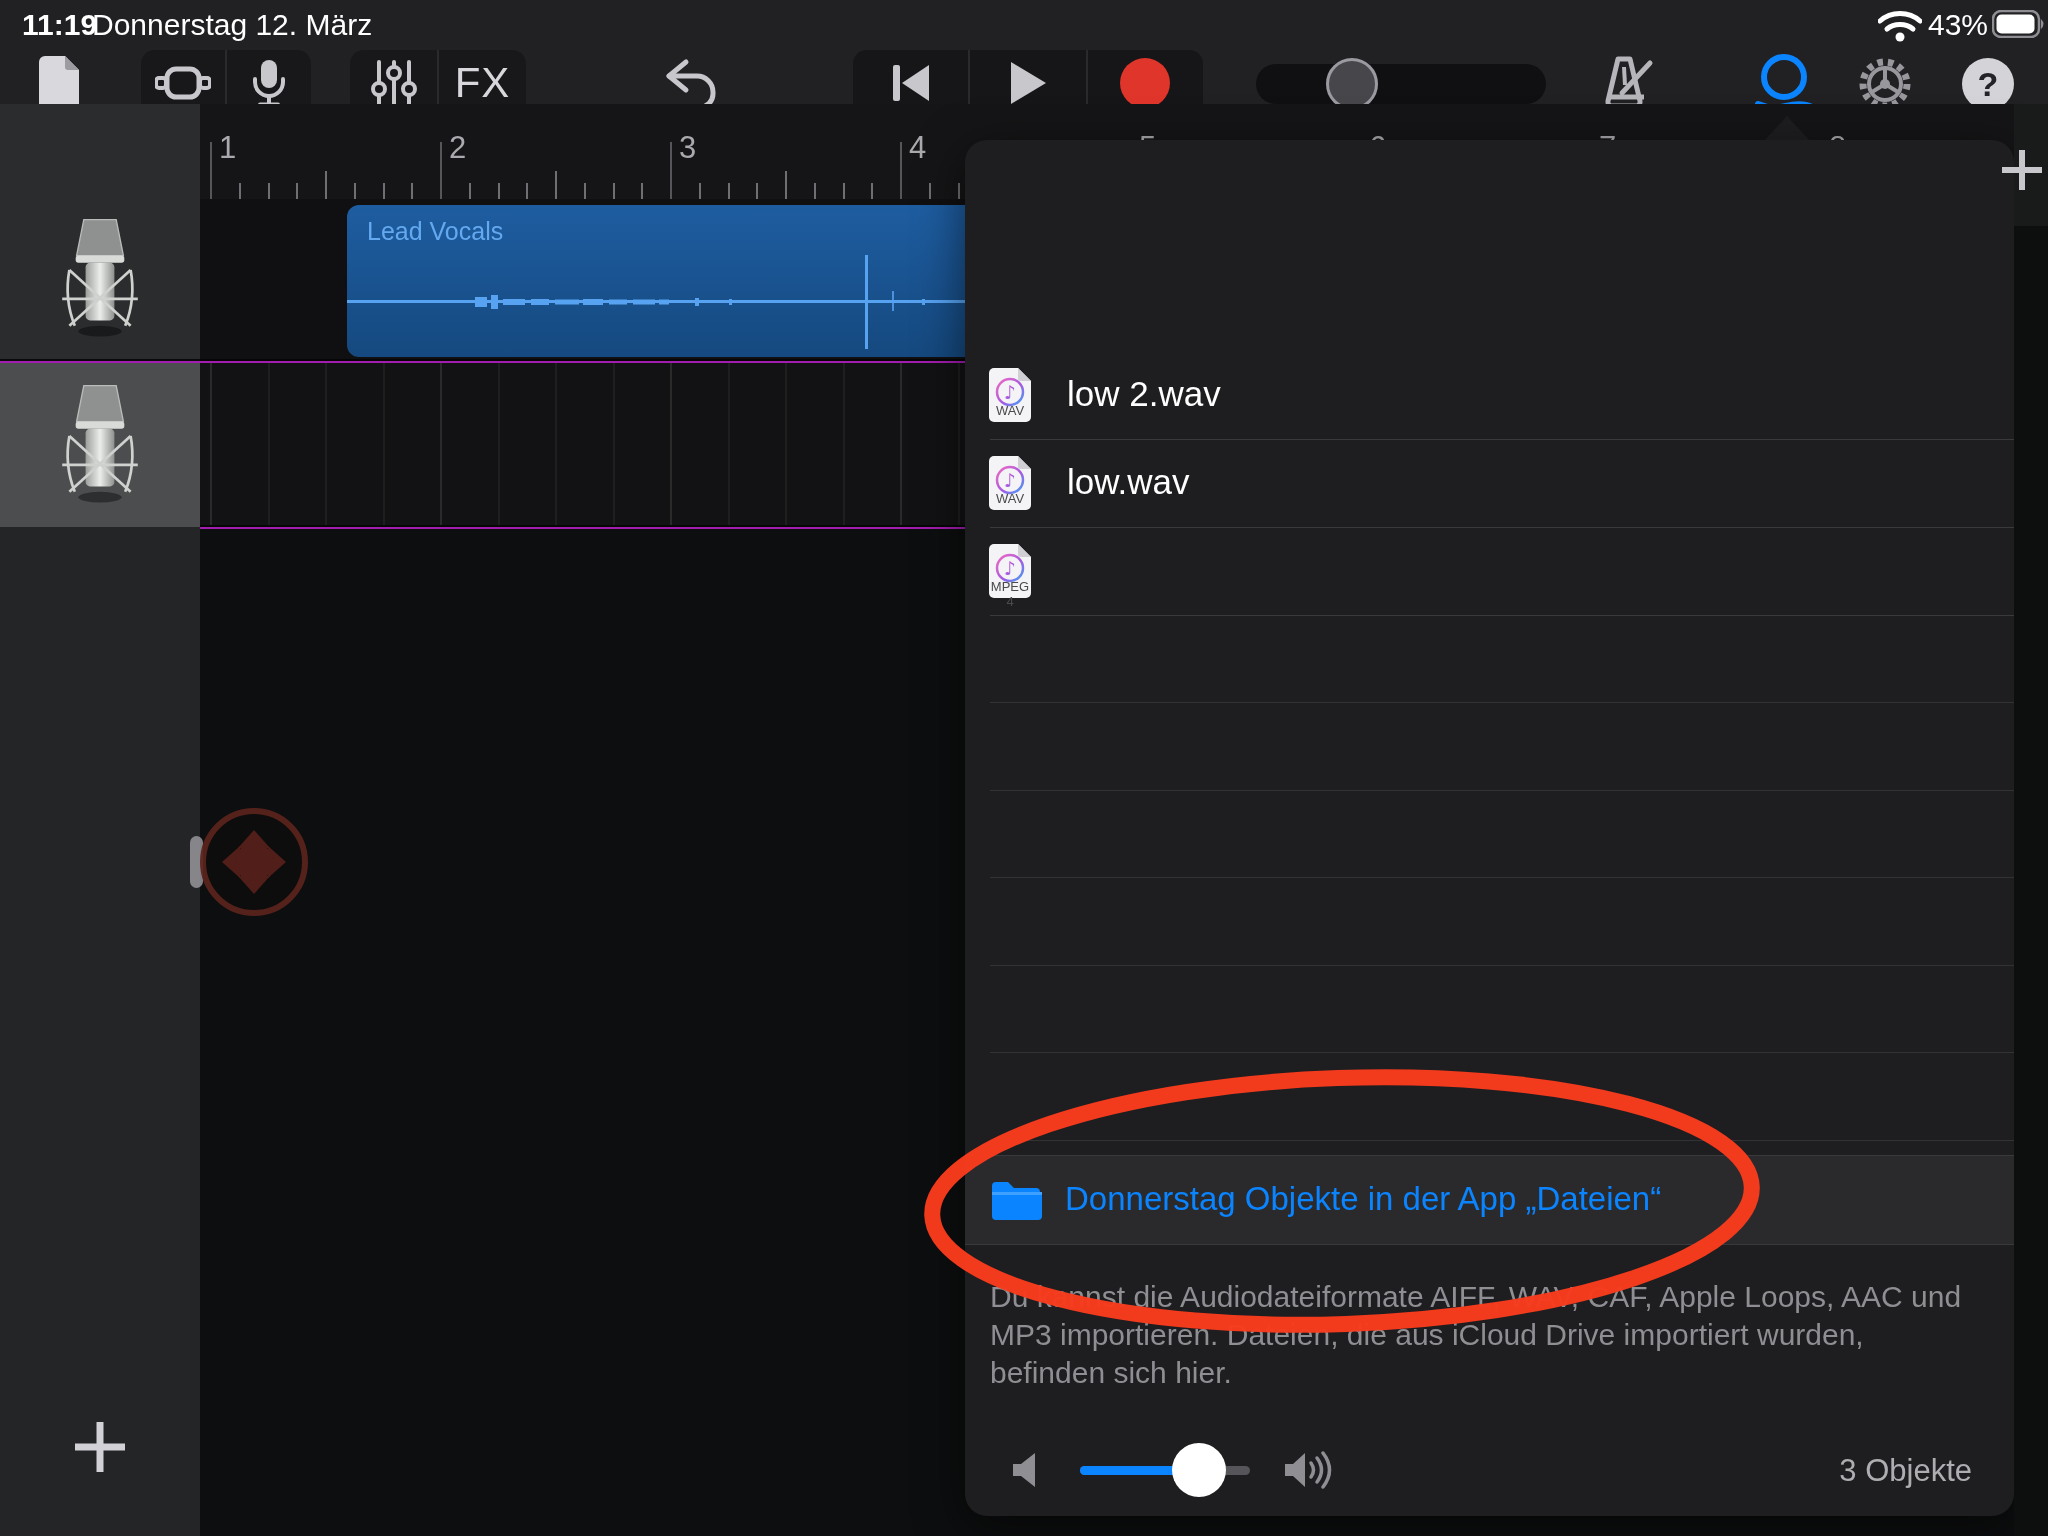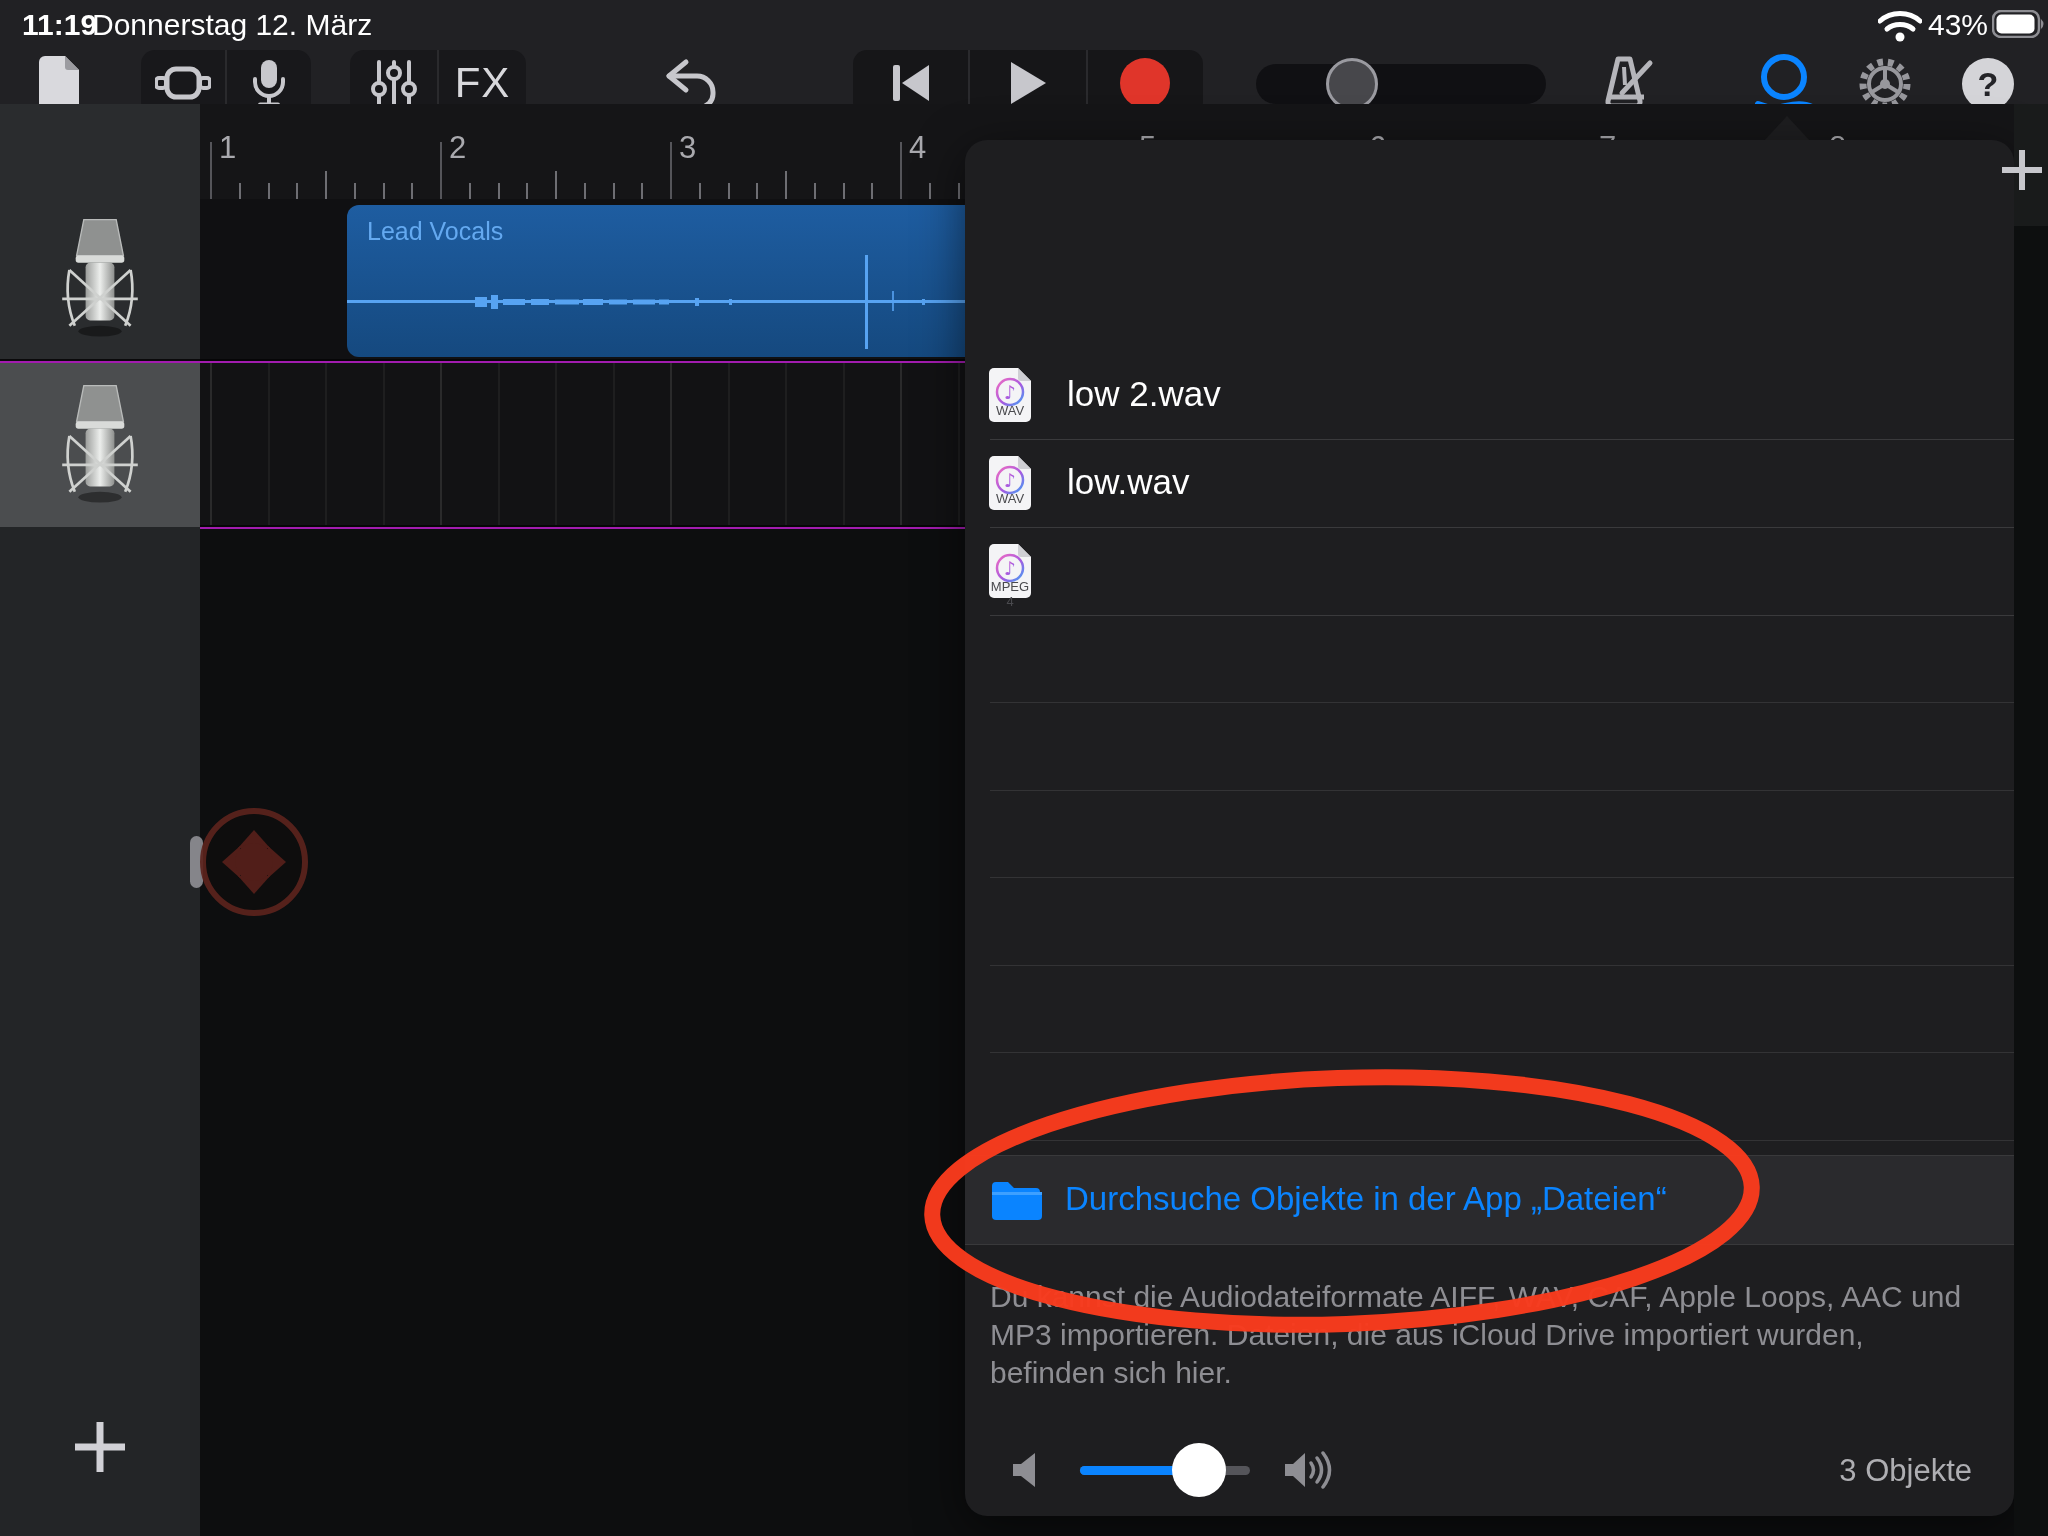--- a/index.html
+++ b/index.html
@@ -480,21 +480,21 @@
         <div class="empty-sep" style="top: 912px;"></div>
         <div class="empty-sep" style="top: 999.5px;"></div>
       </div>
 
     <div class="browse-row">
       <svg width="52" height="42" viewBox="0 0 52 42">
         <path d="M2 6 a4 4 0 0 1 4-4 h12 l6 6 h22 a4 4 0 0 1 4 4 v2 h-48 z" fill="#0a84ff"></path>
         <rect x="2" y="12" width="50" height="28" rx="4" fill="#0a84ff"></rect>
         <rect x="2" y="12" width="50" height="3" fill="#3ea0ff"></rect>
       </svg>
-      <div class="browse-label">Durchsuche Objekte in der App „Dateien“</div>
+      <div class="browse-label">Donnerstag Objekte in der App „Dateien“</div>
     </div>
 
     <div class="panel-desc">Du kannst die Audiodateiformate AIFF, WAV, CAF, Apple Loops, AAC und MP3 importieren. Dateien, die aus iCloud Drive importiert wurden, befinden sich hier.</div>
 
     <div class="panel-footer">
       <svg style="position:absolute; left:46px; top:26px;" width="30" height="38" viewBox="0 0 30 38">
         <polygon points="2,13 10,13 24,2 24,36 10,25 2,25" fill="#8e8e93"></polygon>
       </svg>
       <div class="vol-slider">
         <div class="vol-fill" id="vol-fill" style="width: 70%;"></div>

